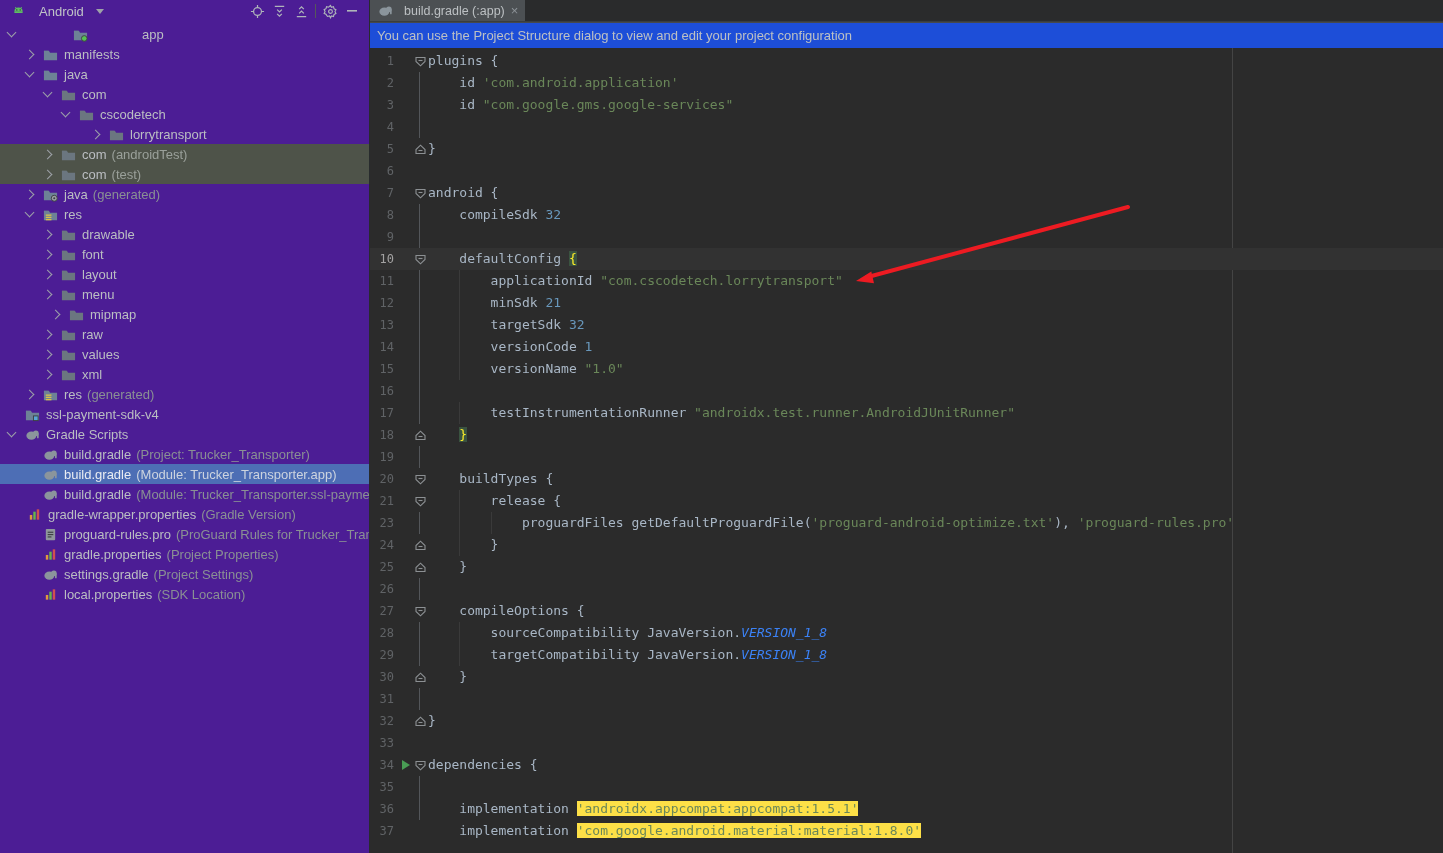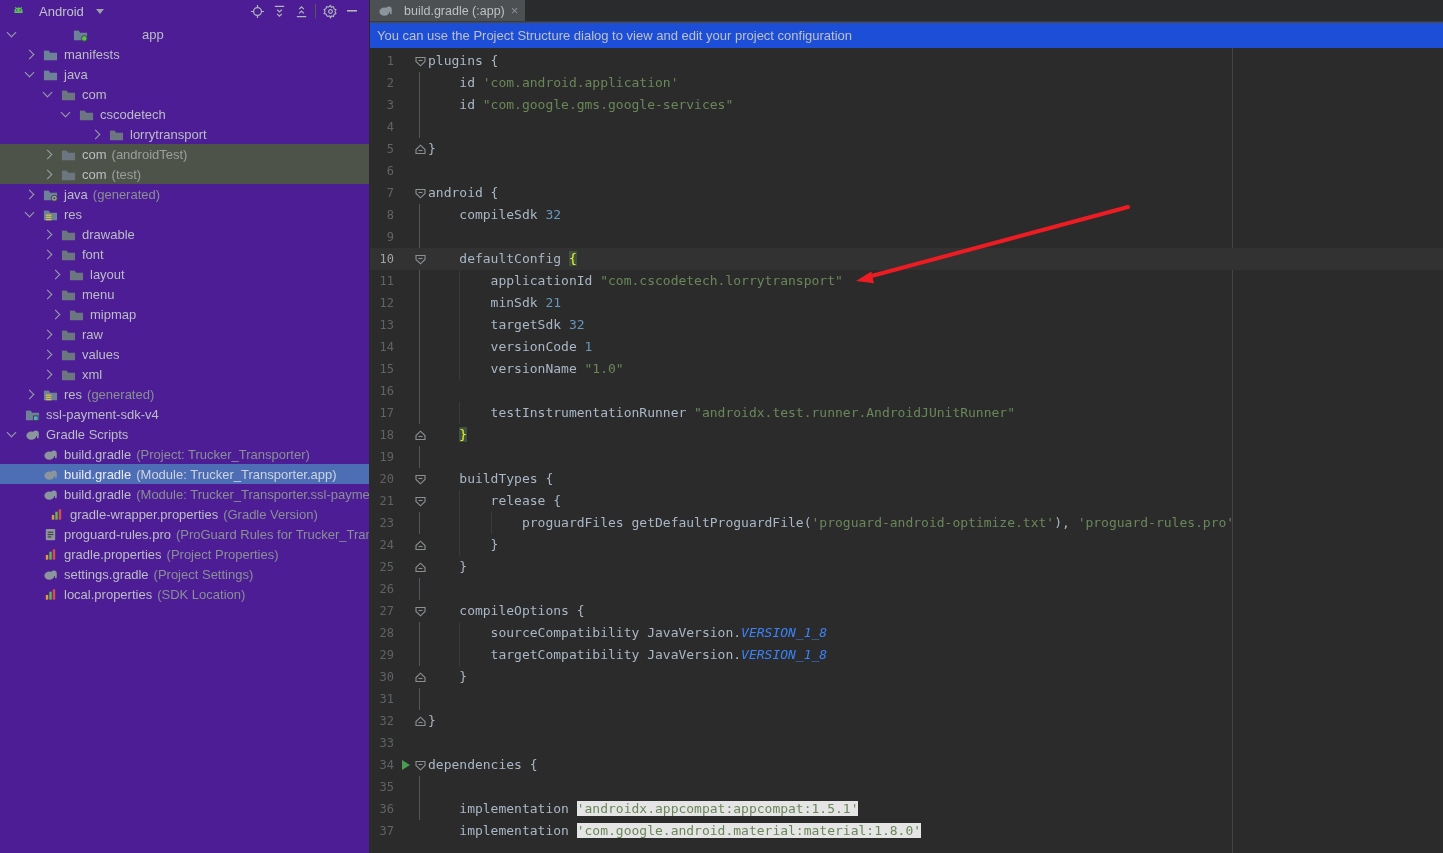--- a/index.html
+++ b/index.html
@@ -56,21 +56,21 @@
                border-left:8px solid #499c54; cursor:pointer; }
   .ctext { white-space:pre; position:relative; flex:1; }
   .ig { position:absolute; top:0; bottom:0; width:1px; background:#3a3a3a; }
 
   .pl    { color:#a9b7c6; }
   .str   { color:#6a8759; }
   .num   { color:#6897bb; }
   .kw    { color:#cc7832; }
   .field { color:#3b82f6; font-style:italic; }
   .bm    { color:#ffef28; background:#3a5340; }
-  .dep   { color:#6a8759; background:#e5e5e5; }
+  .dep   { color:#6a8759; background:#fde047; }
 
   .margin-guide { position:absolute; top:0; bottom:0; width:1px; background:rgba(90,90,90,.55); }
   .arrow-overlay { position:absolute; left:0; top:0; pointer-events:none; z-index:20; }
 </style>
 </head>
 <body>
 
 <div class="app">
 
   <aside class="project-panel">
@@ -239,21 +239,21 @@
         <div class="trow" style="padding-left: 44px;">
           <span class="chev right"></span>
           <span class="ticon">
             <svg width="15" height="15" viewBox="0 0 16 16">
               <path d="M1 4h5l1.6 2H15v8H1z" fill="#6b7680"></path>
               <path d="M1 4h5l1 1.3H1z" fill="#6b7680" opacity=".7"></path>
             </svg>
           </span>
           <span class="tlabel">font</span>
         </div>
-        <div class="trow" style="padding-left: 44px; margin-left: 8px;">
+        <div class="trow" style="padding-left: 44px;">
           <span class="chev right"></span>
           <span class="ticon">
             <svg width="15" height="15" viewBox="0 0 16 16">
               <path d="M1 4h5l1.6 2H15v8H1z" fill="#6b7680"></path>
               <path d="M1 4h5l1 1.3H1z" fill="#6b7680" opacity=".7"></path>
             </svg>
           </span>
           <span class="tlabel">layout</span>
         </div>
         <div class="trow" style="padding-left: 44px;">
@@ -379,21 +379,21 @@
               <g fill="#8b959c">
                 <ellipse cx="6.8" cy="9.2" rx="5.3" ry="4.3"></ellipse>
                 <circle cx="11.6" cy="6.6" r="3"></circle>
                 <rect x="12.8" y="6.6" width="1.8" height="5.4" rx=".9"></rect>
               </g>
             </svg>
           </span>
           <span class="tlabel">build.gradle</span>
           <span class="tsuffix">(Module: Trucker_Transporter.ssl-payment-sdk-v4)</span>
         </div>
-        <div class="trow" style="padding-left: 32px;">
+        <div class="trow" style="padding-left: 10px;">
           <span class="chev none"></span>
           <span class="ticon">
             <svg width="15" height="15" viewBox="0 0 16 16">
               <rect x="3" y="8.5" width="2.6" height="5" fill="#e09a3e"></rect>
               <rect x="6.7" y="5" width="2.6" height="8.5" fill="#65b54a"></rect>
               <rect x="10.4" y="2.5" width="2.6" height="11" fill="#d05050"></rect>
             </svg>
           </span>
           <span class="tlabel">gradle-wrapper.properties</span>
           <span class="tsuffix">(Gradle Version)</span>

